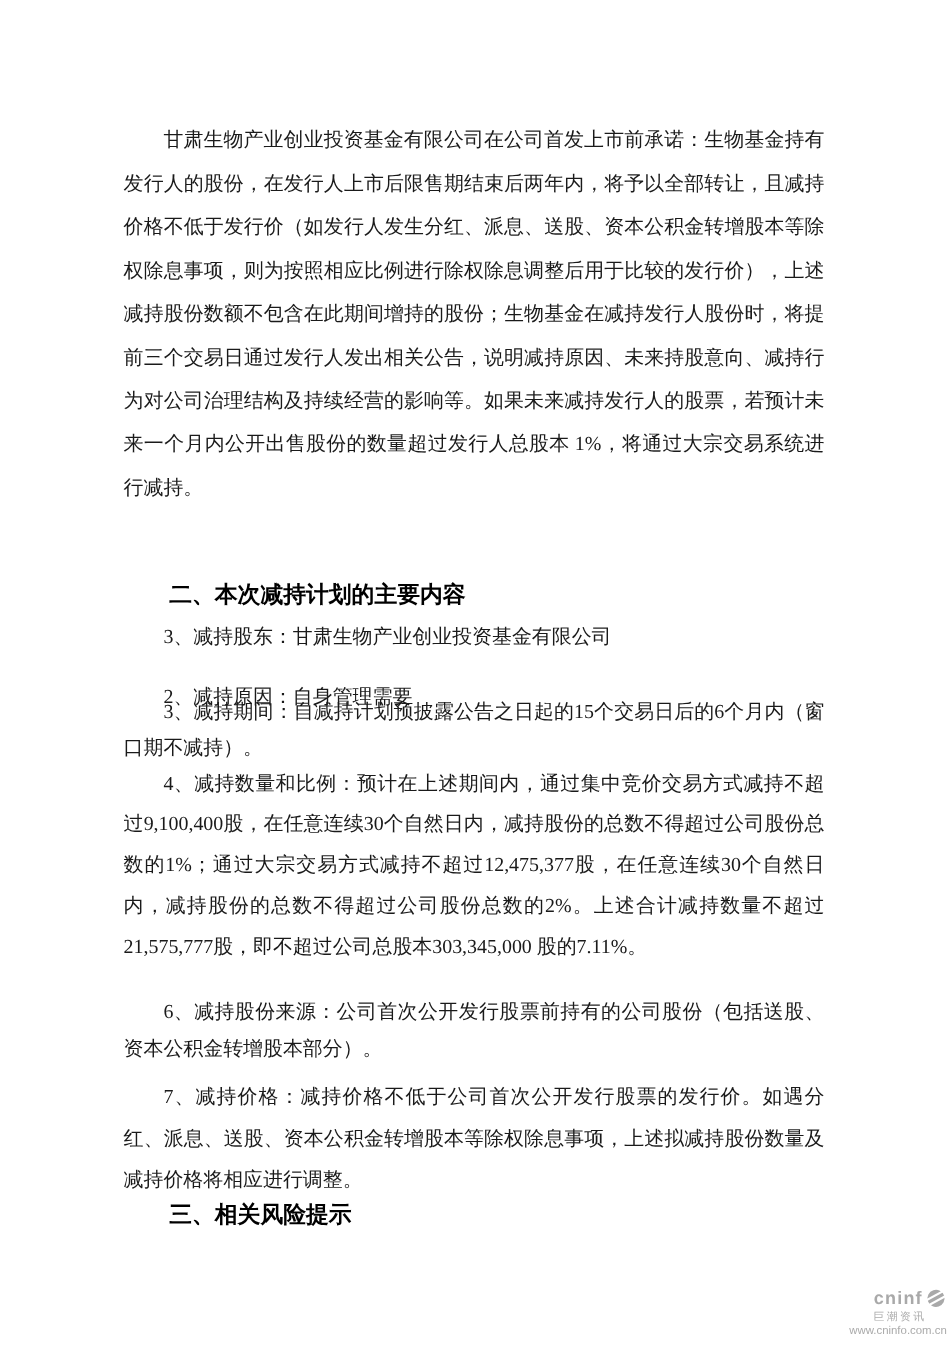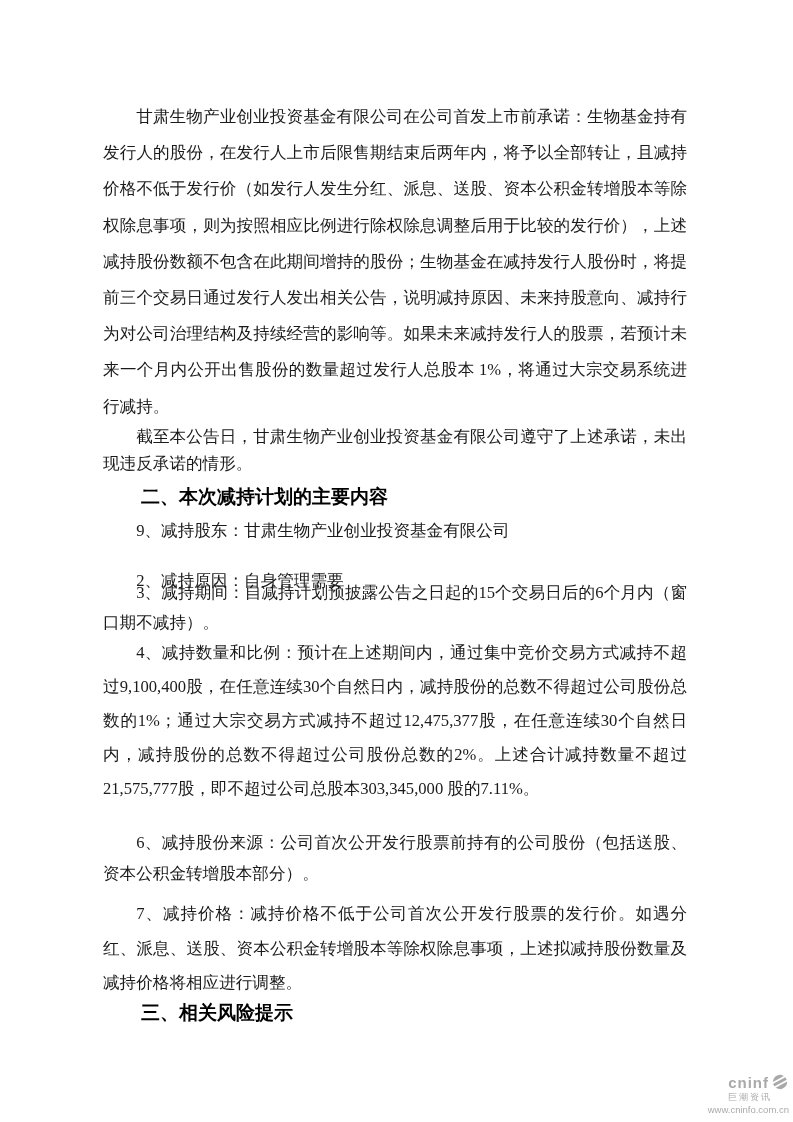--- a/index.html
+++ b/index.html
@@ -79,25 +79,24 @@
     white-space: nowrap;
   }
 </style>
 </head>
 <body>
 
 <div class="page">
 
   <p class="block para1">甘肃生物产业创业投资基金有限公司在公司首发上市前承诺：生物基金持有发行人的股份，在发行人上市后限售期结束后两年内，将予以全部转让，且减持价格不低于发行价（如发行人发生分红、派息、送股、资本公积金转增股本等除权除息事项，则为按照相应比例进行除权除息调整后用于比较的发行价），上述减持股份数额不包含在此期间增持的股份；生物基金在减持发行人股份时，将提前三个交易日通过发行人发出相关公告，说明减持原因、未来持股意向、减持行为对公司治理结构及持续经营的影响等。如果未来减持发行人的股票，若预计未来一个月内公开出售股份的数量超过发行人总股本 1%，将通过大宗交易系统进行减持。</p>
 
-  <p class="block para2">截至本公告日，甘肃生物产业创业投资基金有限公司遵守了上述承诺，未出现违反承诺的情形。</p>
 
   <p class="block heading heading2">二、本次减持计划的主要内容</p>
 
-  <p class="block item1">9、减持股东：甘肃生物产业创业投资基金有限公司</p>
+  <p class="block item1">3、减持股东：甘肃生物产业创业投资基金有限公司</p>
 
   <p class="block item2">2、减持原因：自身管理需要</p>
 
   <p class="block item3">3、减持期间：自减持计划预披露公告之日起的15个交易日后的6个月内（窗口期不减持）。</p>
 
   <p class="block item4">4、减持数量和比例：预计在上述期间内，通过集中竞价交易方式减持不超过9,100,400股，在任意连续30个自然日内，减持股份的总数不得超过公司股份总数的1%；通过大宗交易方式减持不超过12,475,377股，在任意连续30个自然日内，减持股份的总数不得超过公司股份总数的2%。上述合计减持数量不超过21,575,777股，即不超过公司总股本303,345,000 股的7.11%。</p>
 
 
   <p class="block item6">6、减持股份来源：公司首次公开发行股票前持有的公司股份（包括送股、资本公积金转增股本部分）。</p>
 

